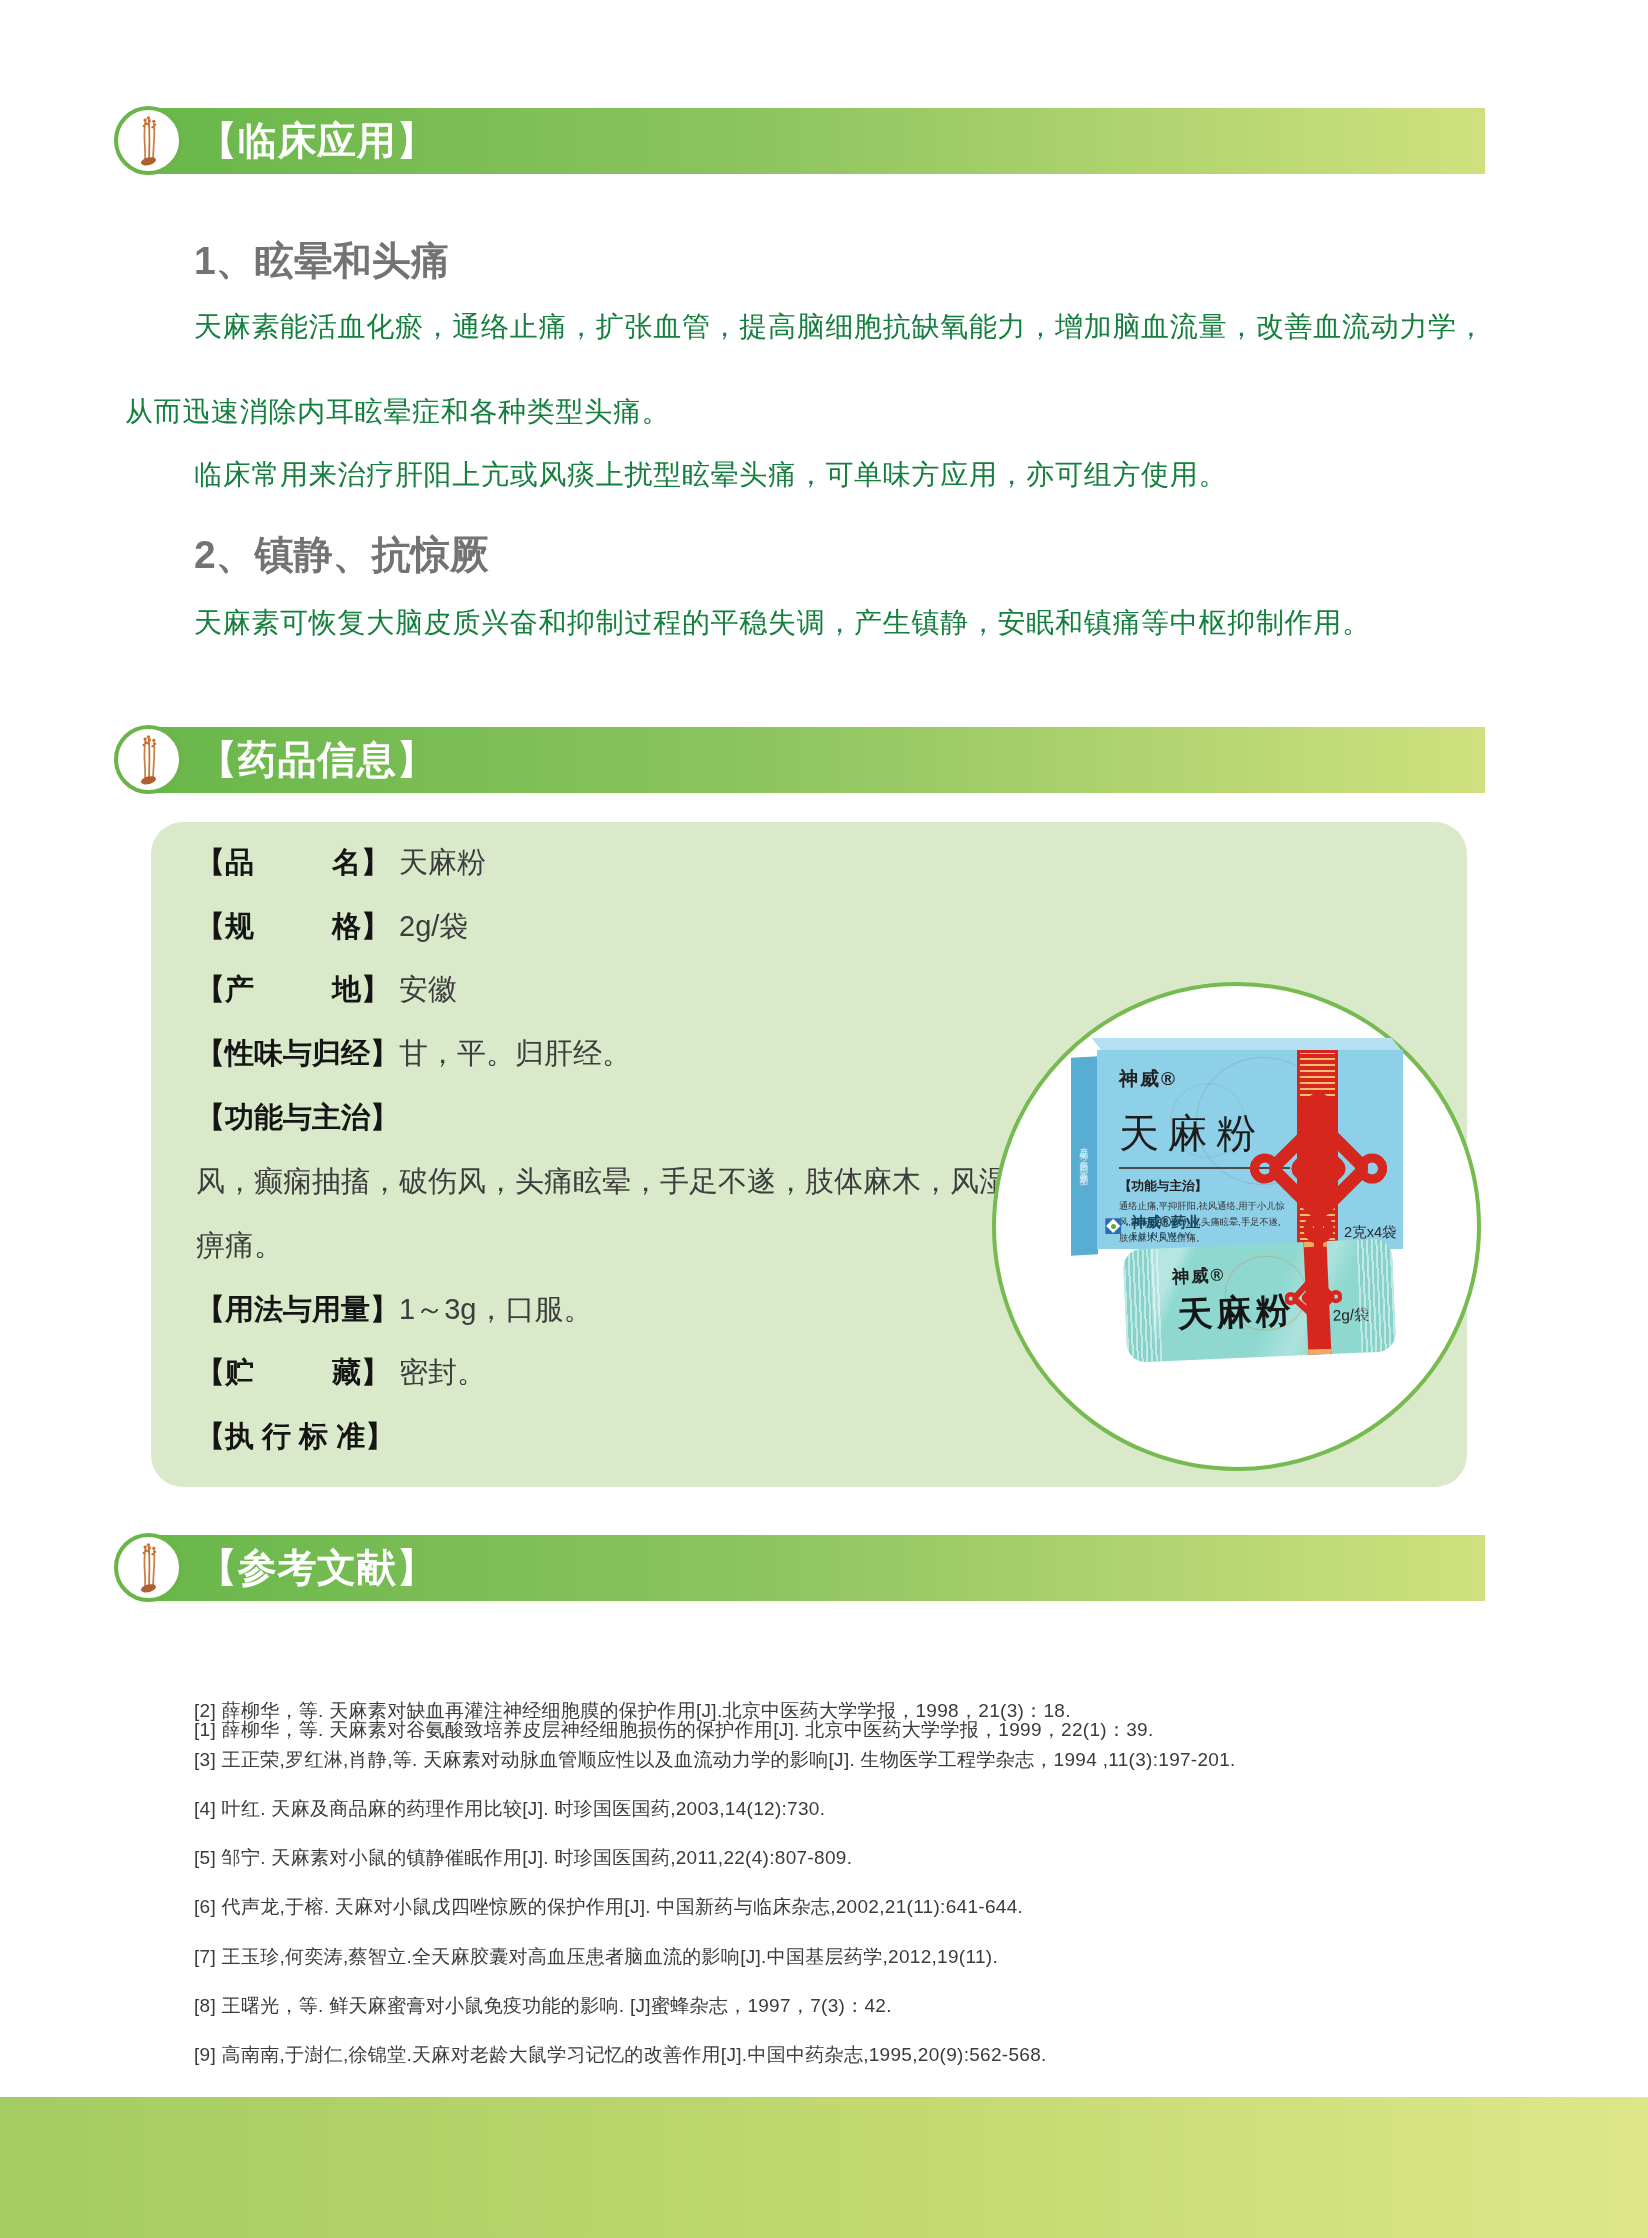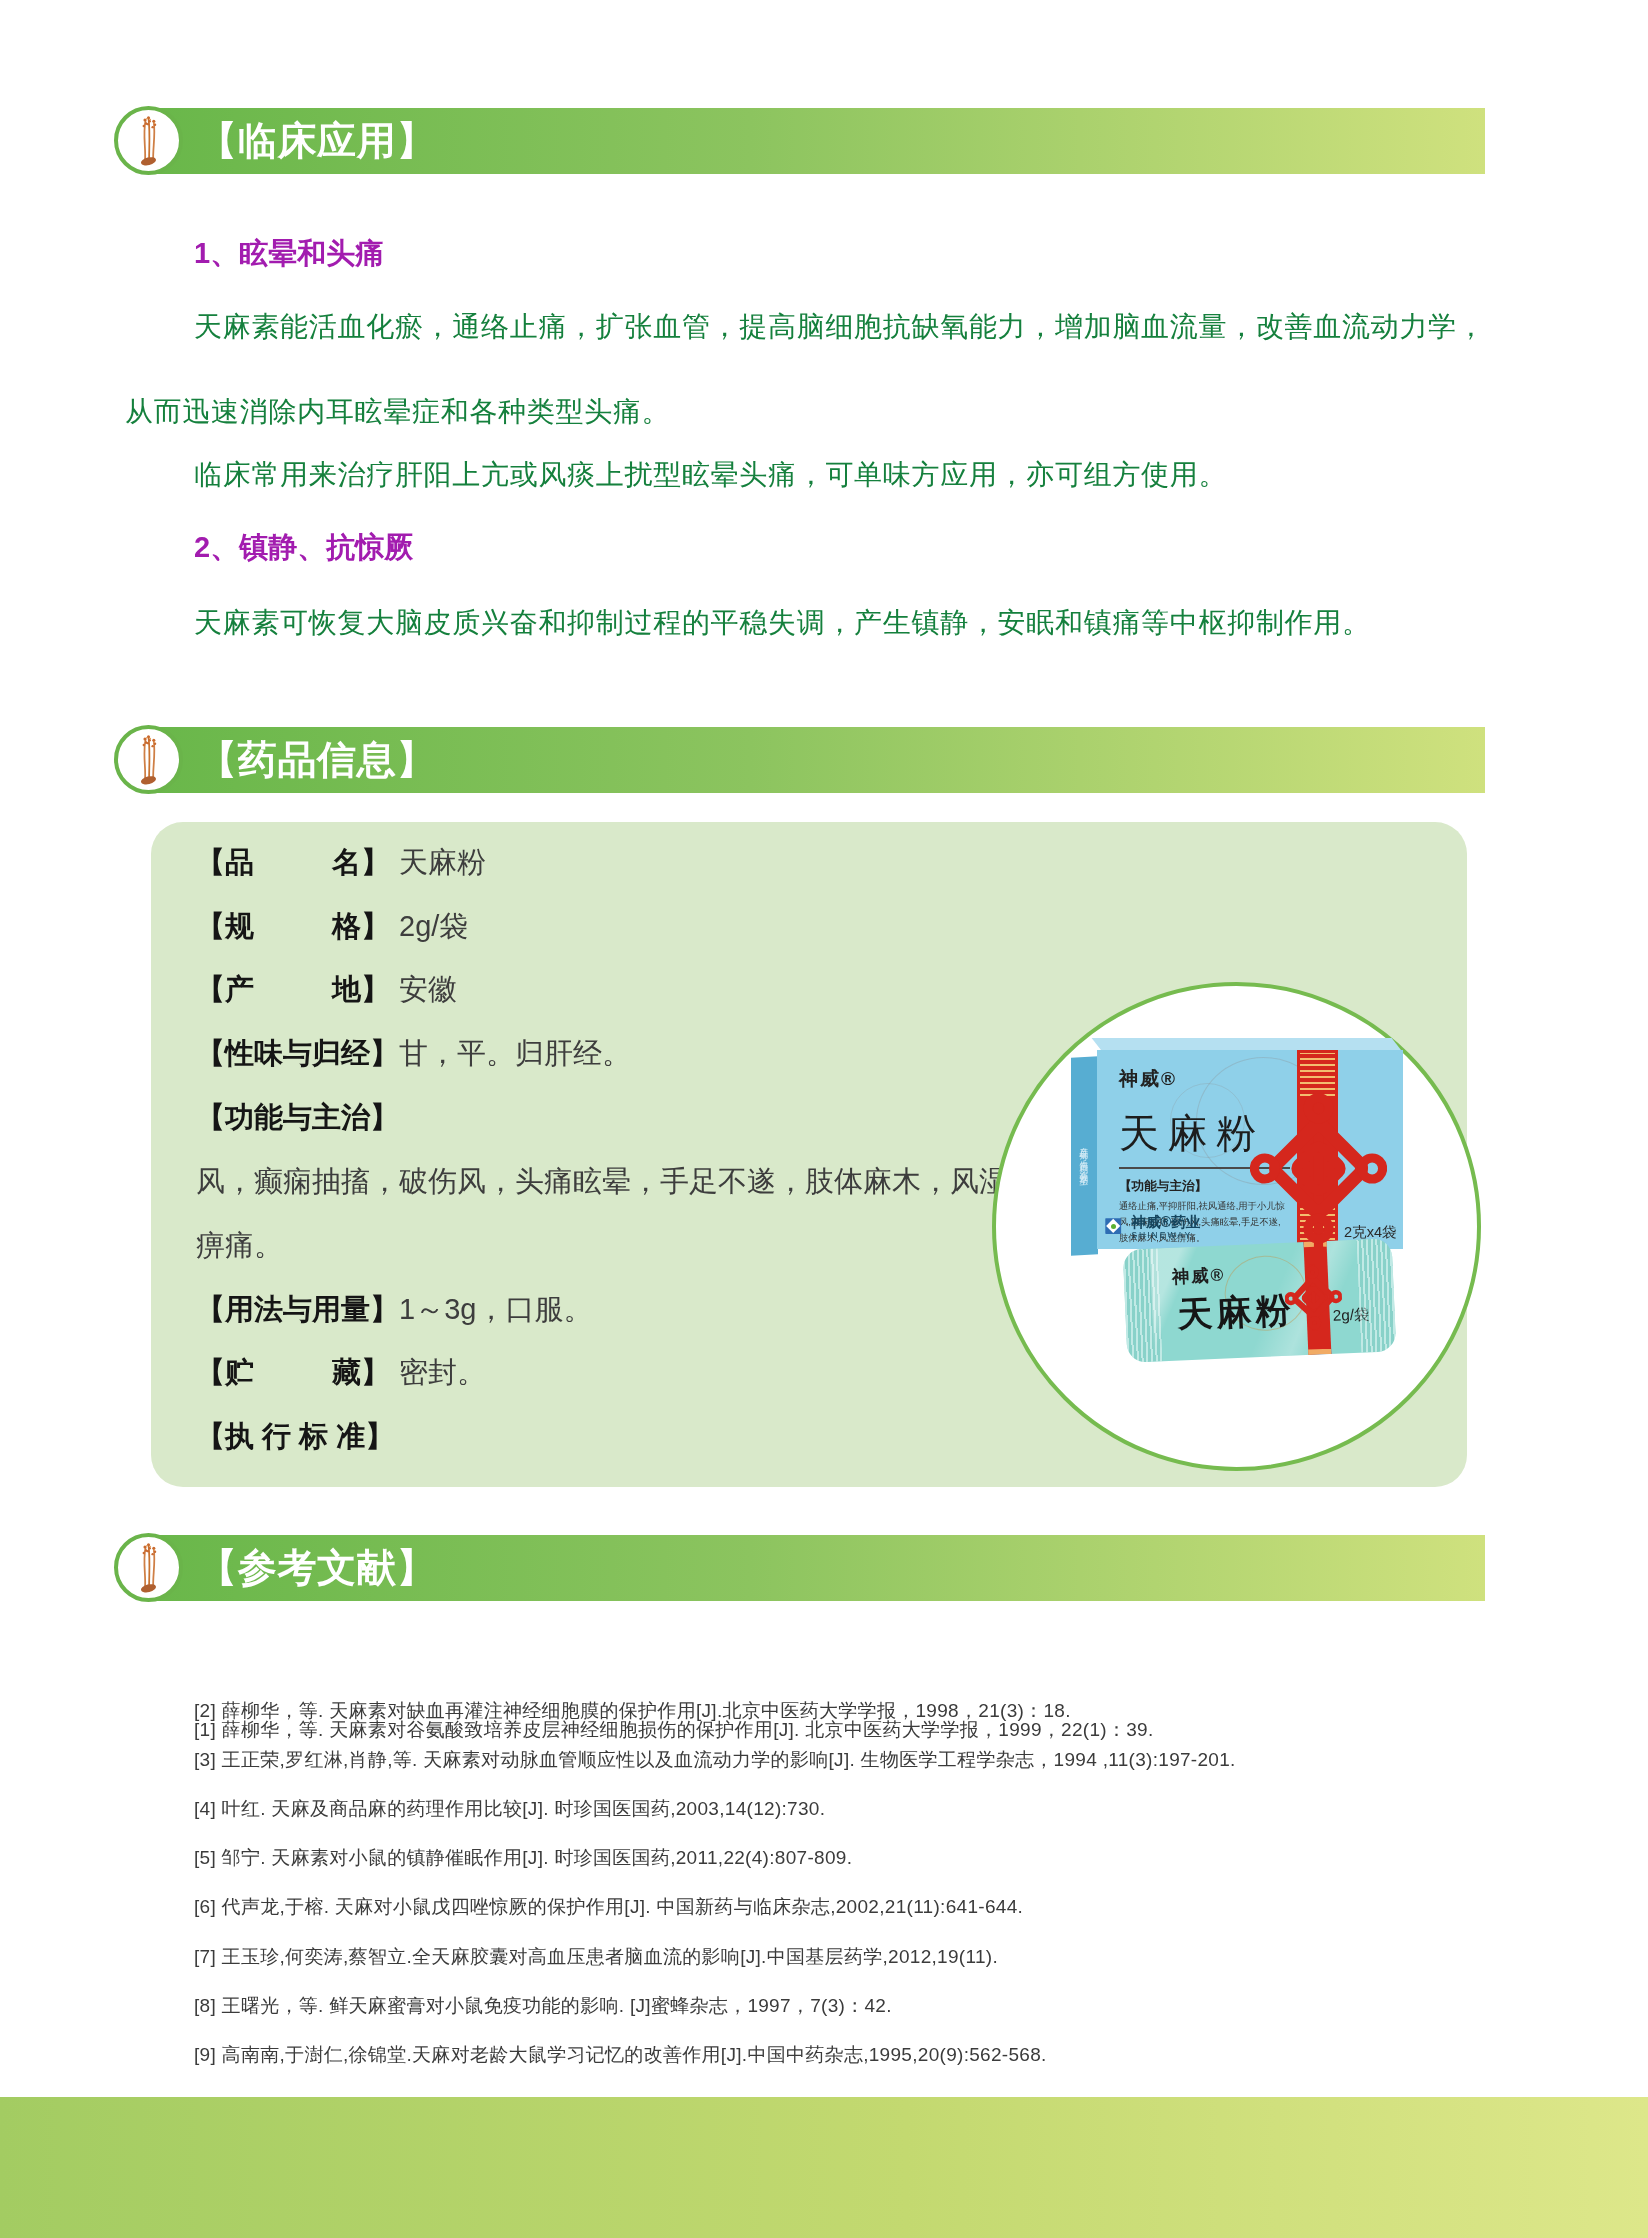--- a/index.html
+++ b/index.html
@@ -10,21 +10,21 @@
   .banner{position:absolute;left:114px;width:1371px;height:70px;}
   .banner .band{position:absolute;left:35px;right:0;top:2px;height:66px;
     background:linear-gradient(90deg,#69b74a 0%,#8cc45f 45%,#cfe17e 100%);}
   .banner .icon-circle{position:absolute;left:0;top:0;width:61px;height:61px;background:#fff;
     border:4.7px solid #6ab44a;border-radius:50%;display:flex;align-items:center;justify-content:center;z-index:2;}
   .banner .title{position:absolute;left:84px;top:50%;transform:translateY(-50%);
     font-size:39px;font-weight:700;color:#ffffff;letter-spacing:0.7px;white-space:nowrap;z-index:2;}
 
   
   .bodyline{position:absolute;font-size:28px;color:#15803d;white-space:nowrap;letter-spacing:0.7px;}
-  .subhead{position:absolute;font-size:29px;font-weight:700;color:#a21caf;white-space:nowrap;}
+  .subhead{position:absolute;font-size:39px;font-weight:700;color:#737373;white-space:nowrap;}
 
   
   .info-panel{position:absolute;left:151px;top:822px;width:1316px;height:665px;
     background:#d9e9ca;border-radius:32px;z-index:1;}
   .info-label{position:absolute;left:196px;font-size:29px;font-weight:700;color:#151515;white-space:nowrap;z-index:2;}
   .info-label.spread{width:194px;display:flex;justify-content:space-between;}
   .info-value{position:absolute;left:399px;font-size:29px;color:#3d3d3d;white-space:nowrap;z-index:2;}
   .info-cont{position:absolute;left:196px;font-size:29px;color:#3d3d3d;white-space:nowrap;z-index:2;}
 
   

